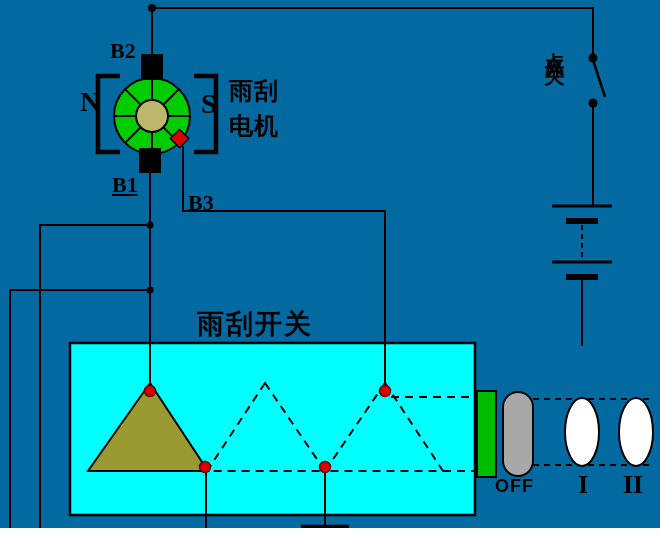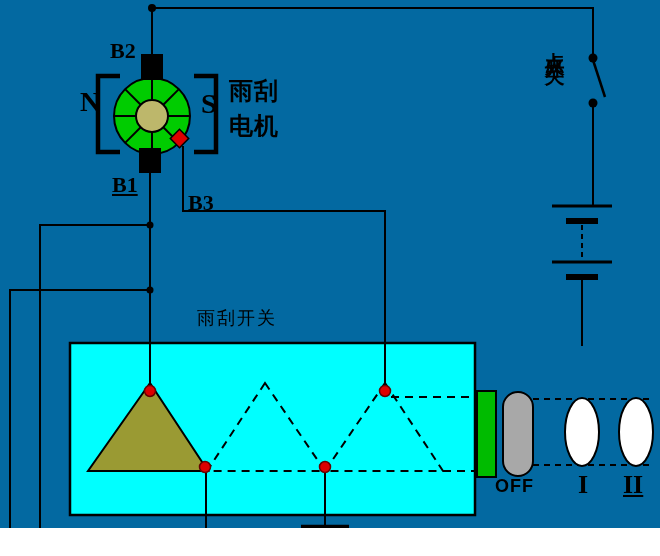--- a/index.html
+++ b/index.html
@@ -9,24 +9,24 @@
   .lbl{position:absolute;font-weight:bold;color:#000;white-space:nowrap;}
   #b2-label{left:110px;top:38px;font:bold 22px "Liberation Serif",serif;}
   #b1-label{left:112px;top:172px;font:bold 22px "Liberation Serif",serif;text-decoration:underline;}
   #b3-label{left:188px;top:166px;font:bold 22px "Liberation Serif",serif;margin-top:24px;}
   #n-label{left:80px;top:86px;font:bold 28px "Liberation Serif",serif;}
   #s-label{left:201px;top:88px;font:bold 28px "Liberation Serif",serif;}
   #motor-label{left:228px;top:74px;width:52px;font-weight:bold;font-size:24px;
                line-height:1.45;letter-spacing:1px;word-break:break-all;white-space:normal;}
   #ignition-label{left:542px;top:36px;font-weight:bold;font-size:20px;
                   writing-mode:vertical-rl;text-orientation:upright;letter-spacing:4px;}
-  #wiper-switch-label{left:197px;top:306px;font-weight:normal;font-size:18px;letter-spacing:2px;}
+  #wiper-switch-label{left:197px;top:306px;font-weight:bold;font-size:27px;letter-spacing:2px;}
   #off-label{left:495px;top:476px;font-weight:bold;font-size:18px;letter-spacing:1px;}
   #pos1-label{left:578px;top:470px;font:bold 26px "Liberation Serif",serif;}
-  #pos2-label{left:623px;top:470px;font:bold 26px "Liberation Serif",serif;text-decoration:underline;}
+  #pos2-label{left:623px;top:470px;font:bold 26px "Liberation Serif",serif;}
 </style>
 </head>
 <body>
 
 <div id="scene">
 
   <svg id="circuit-svg" width="660" height="556" viewBox="0 0 660 556">
 
     <rect x="70" y="343" width="405" height="172" fill="#00ffff" stroke="#000" stroke-width="2.5"></rect>
 

